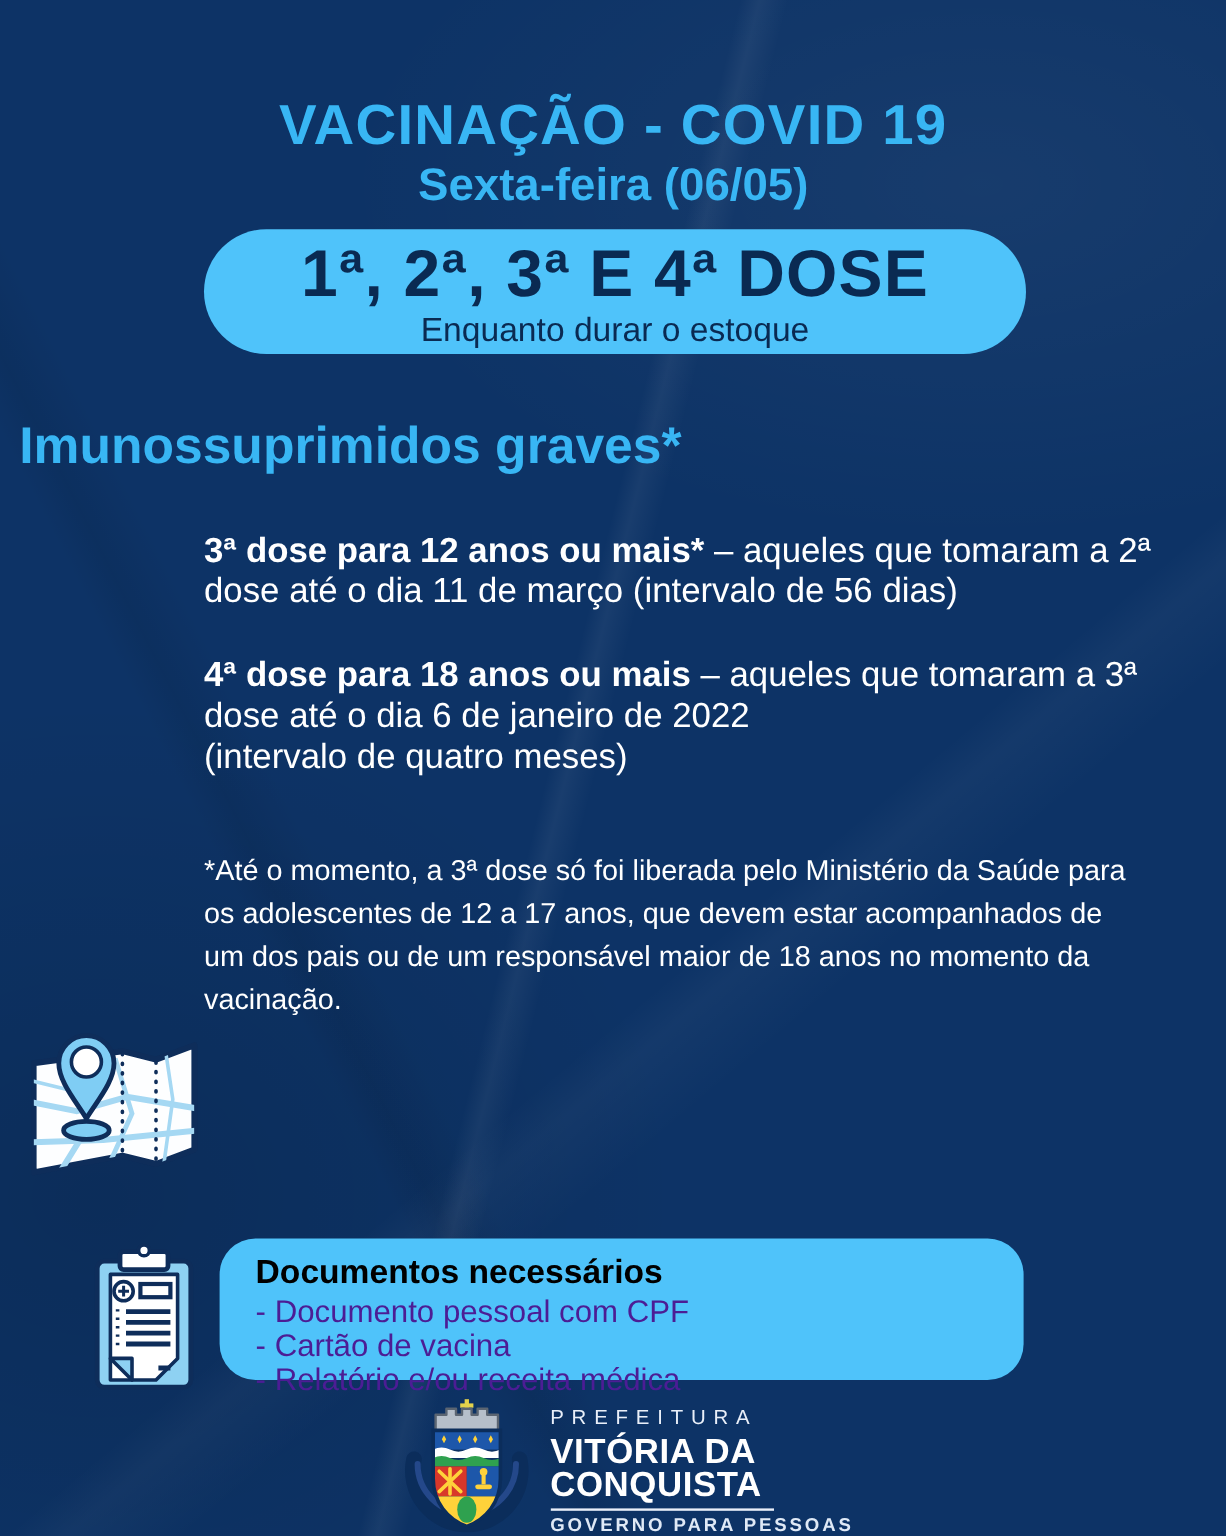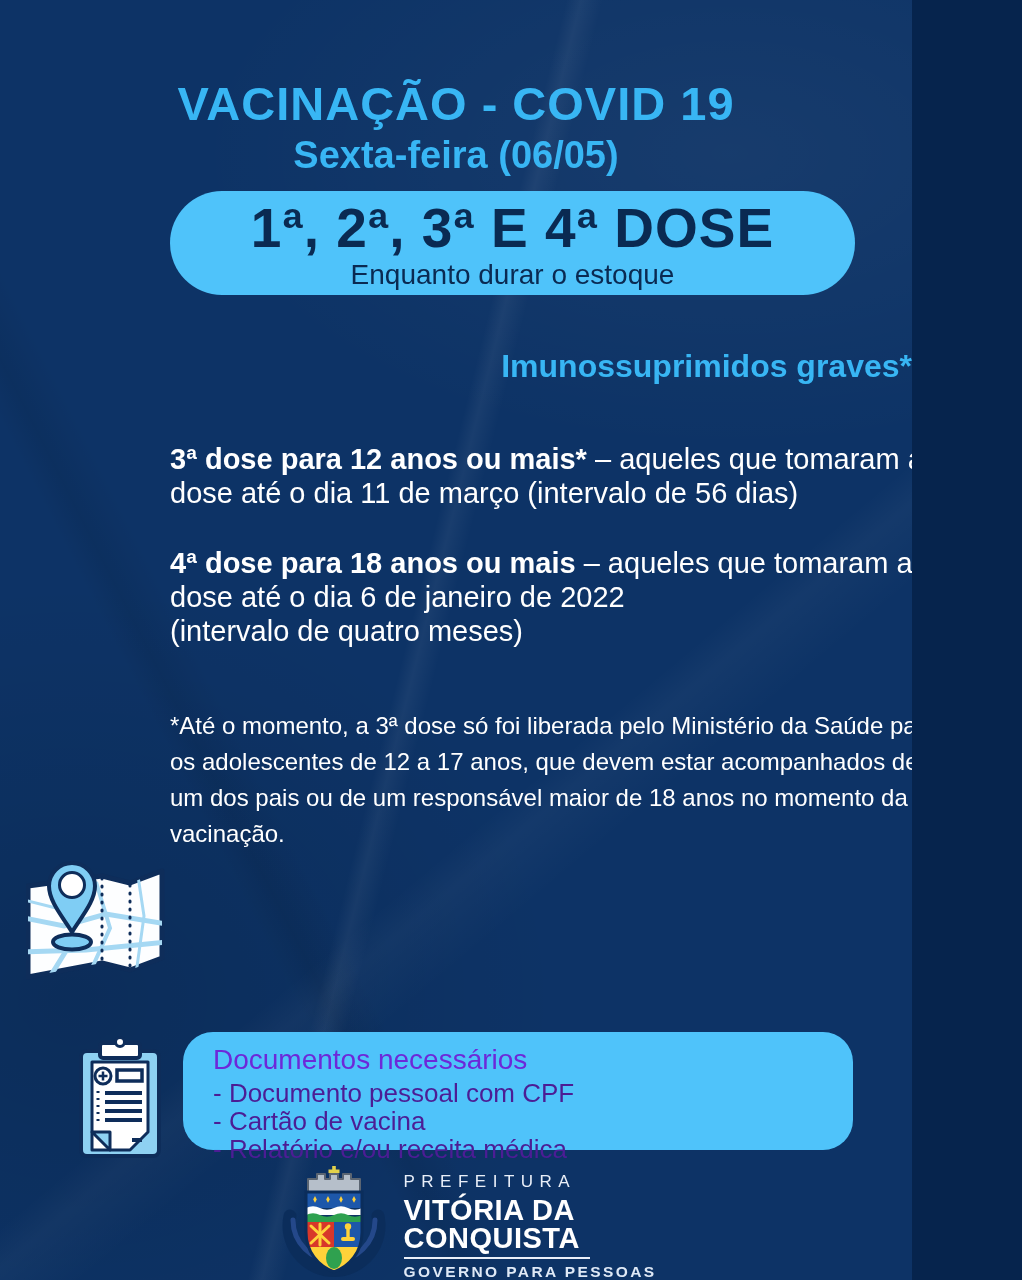--- a/index.html
+++ b/index.html
@@ -1,18 +1,18 @@
 <!DOCTYPE html>
 <html lang="pt"><head>
 <meta charset="utf-8">
 <style>
   * { margin:0; padding:0; box-sizing:border-box; }
   body { background:#06244d; font-family:"Liberation Sans", sans-serif; }
   .poster{
-    position:relative; width:912px; height:1280px; overflow:hidden;
+    position:relative; width:1022px; height:1280px; overflow:hidden;
     background:
       radial-gradient(900px 500px at 80% 12%, rgba(255,255,255,.045), transparent 60%),
       radial-gradient(700px 600px at 8% 78%, rgba(0,0,0,.12), transparent 70%),
       linear-gradient(104deg, transparent 46%, rgba(255,255,255,.05) 47.2%, transparent 49%),
       linear-gradient(63deg, transparent 28%, rgba(0,0,0,.07) 30%, transparent 33%),
       linear-gradient(140deg, transparent 60%, rgba(255,255,255,.03) 62%, transparent 66%),
       #0d3366;
   }
   .title{
     position:absolute; top:76px; left:0; right:0; text-align:center;
@@ -22,42 +22,42 @@
     position:absolute; top:134px; left:0; right:0; text-align:center;
     font-size:38px; font-weight:700; color:#38b6f4;
   }
   .banner{
     position:absolute; left:170px; top:191px; width:685px; height:104px;
     background:#4fc3fa; border-radius:52px; text-align:center;
   }
   .banner-heading{ font-size:55px; font-weight:700; color:#0a2a52; margin-top:5px; letter-spacing:1px; }
   .banner-sub{ font-size:28px; color:#0a2a52; margin-top:-1px; }
   .audience{
-    position:absolute; top:348px; left:0; right:0; text-align:right;
-    font-size:32px; font-weight:700; color:#38b6f4;
+    position:absolute; top:348px; left:0; right:0; text-align:left;
+    font-size:43px; font-weight:700; color:#38b6f4;padding-left:16px;
   }
   .rules{ position:absolute; left:170px; top:442px; width:805px; color:#fff;
     font-size:29px; line-height:34px; }
   .rule{ margin-bottom:36px; }
   .rule-lead{ font-weight:700; }
   .rule-note{ display:block; }
   .footnote{
     position:absolute; left:170px; top:708px; width:770px; color:#fff;
     font-size:24px; line-height:36px;
   }
   .locations{ position:absolute; left:170px; top:820px; width:640px; }
   .loc-heading{ font-size:30px; font-weight:700; color:#38b6f4; letter-spacing:.5px; margin-bottom:6px; }
   .loc-schedule{ font-size:28px; font-weight:700; color:#fff; margin-bottom:6px; }
   .loc-item{ font-size:28px; color:#fff; line-height:34.5px; }
   .map-icon{ position:absolute; left:26px; top:856px; }
   .docs-box{
     position:absolute; left:183px; top:1032px; width:670px; height:118px;
     background:#4fc3fa; border-radius:30px; padding:12px 0 0 30px;
   }
-  .docs-heading{ font-size:28px; font-weight:400; color:#6d28d9; margin-bottom:3px; }
+  .docs-heading{ font-size:28px; font-weight:700; color:#000000; margin-bottom:3px; }
   .docs-item{ font-size:26px; color:#4c1d95; line-height:28px; }
   .clipboard-icon{ position:absolute; left:76px; top:1036px; }
   .footer{
     position:absolute; left:0; right:0; top:1162px;
     display:flex; justify-content:center; align-items:flex-start; gap:14px;
     margin-left:22px;
   }
   .footer-text{ display:flex; flex-direction:column; padding-top:10px; }
   .footer-small{ font-size:17px; color:#e9eff9; letter-spacing:6.5px; font-weight:400; margin-bottom:4px; }
   .footer-big{ font-size:29px; font-weight:700; color:#fff; line-height:28px; letter-spacing:.5px; }

